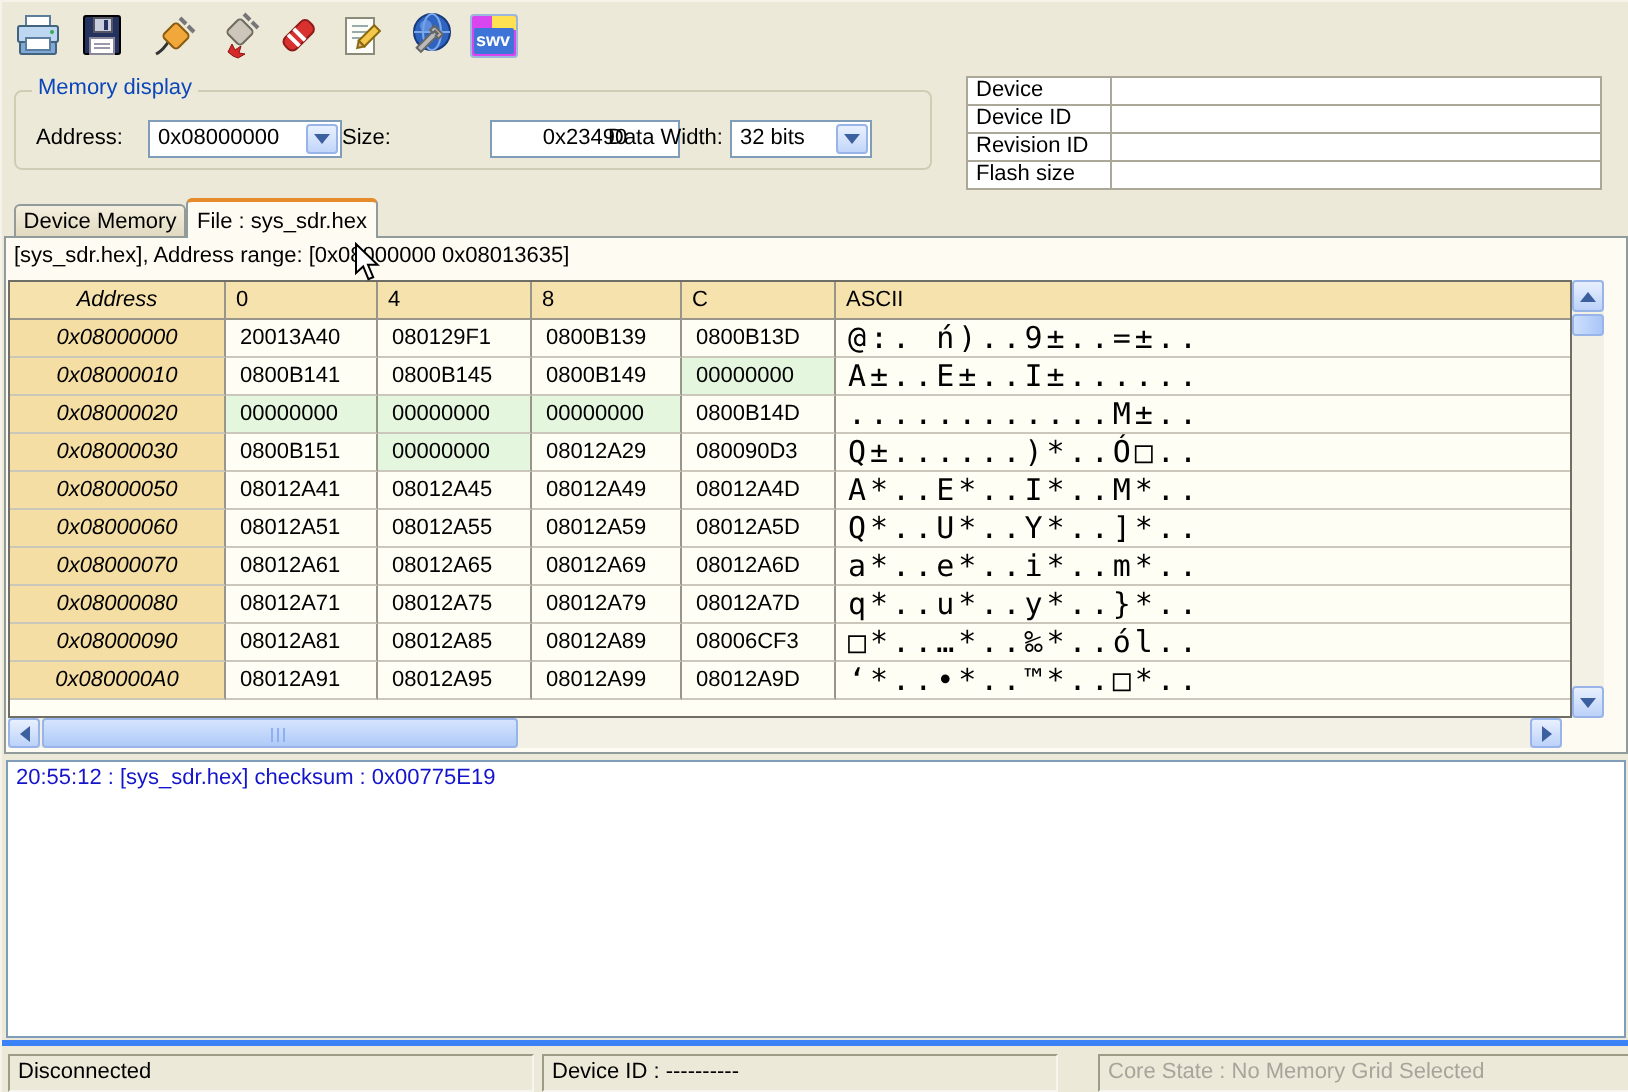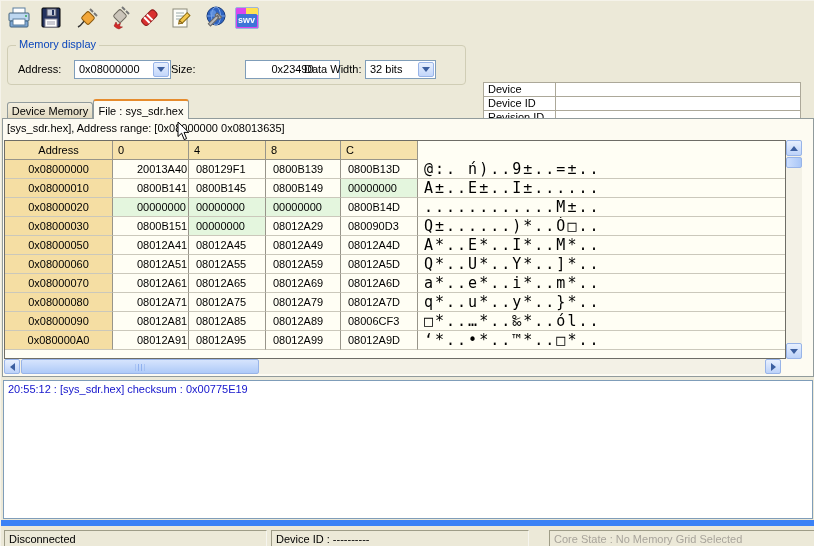--- a/index.html
+++ b/index.html
@@ -30,21 +30,21 @@
   .combo-address { left:66px; width:97px; }
   .textbox-size { left:197px; width:95px; text-align:center; line-height:17px;margin-left:40px; }
   .combo-width { left:357px; width:71px; }
   .combo-arrow { position:absolute; right:1px; top:1px; bottom:1px; width:16px; border-radius:2px;
                  background:linear-gradient(#E8F0FE,#C2D6FA); border:1px solid #98B4E8;
                  display:flex; align-items:center; justify-content:center; }
   .chev-down { width:0; height:0; border-left:4px solid transparent; border-right:4px solid transparent; border-top:5px solid #3C5FA0; }
 
   
   .device-grid { position:absolute; left:482px; top:37px; width:318px; background:#fff;
-                 border:1px solid #ACA899; border-bottom:none;margin-top:44px; }
+                 border:1px solid #ACA899; border-bottom:none; }
   .dev-row { display:flex; height:14px; border-bottom:1px solid #ACA899; }
   .dev-label { width:72px; border-right:1px solid #ACA899; padding-left:4px; line-height:13px; }
   .dev-value { flex:1; padding-left:4px; line-height:13px; }
 
   
   .tab { position:absolute; border:1px solid #919B9C; border-bottom:none;
          border-radius:3px 3px 0 0; text-align:center; }
   .tab-inactive { left:6px; top:101px; width:86px; height:17px; line-height:17px;
                   background:linear-gradient(#F4EFDF,#E0D8BE); z-index:1; }
   .tab-active { left:92px; top:98px; width:96px; height:20px; line-height:20px;
@@ -54,22 +54,22 @@
   .tab-page { position:absolute; left:1px; top:117px; width:812px; height:259px;
               background:#FDFBF2; border:1px solid #919B9C; z-index:2; }
   .file-info { position:absolute; left:4px; top:3px; }
 
   
   .memtable { position:absolute; left:1px; top:21px; width:782px; height:219px;
               border:1px solid #6E6D66; overflow:hidden; background:#FFFEF4; }
   .trow { display:flex; height:19px; }
   .cell { border-right:1px solid #98958A; border-bottom:1px solid #CBC8BB; line-height:18px;
           overflow:hidden; white-space:nowrap; }
-  .c0 { width:108px; text-align:center; }
-  .c1 { width:76px; padding-left:24px; }
+  .c0 { width:108px; text-align:center;font-style:italic; }
+  .c1 { width:76px; padding-left:7px; }
   .c2 { width:77px; padding-left:7px; }
   .c3 { width:75px; padding-left:7px; }
   .c4 { width:77px; padding-left:7px; }
   .c5 { flex:1; padding-left:6px; border-right:none;
         font-family:"DejaVu Sans Mono", monospace; font-size:15px; letter-spacing:2px; }
   .hrow .cell { background:#F6E2AC; border-bottom:1px solid #98958A; }
   .hrow .c0 { text-align:center; }
   .hrow .c1,.hrow .c2,.hrow .c3,.hrow .c4,.hrow .c5 { padding-left:5px; letter-spacing:0;
         font-family:"Liberation Sans", sans-serif; font-size:11px; }
   .addr-cell { background:#F5DEA3; }
@@ -95,21 +95,21 @@
             background:linear-gradient(#D6E4FD,#AECAF8); border:1px solid #98B4E8; border-radius:2px; }
   .grip { position:absolute; left:50%; top:4px; transform:translateX(-50%); width:9px; height:7px;
           background:repeating-linear-gradient(90deg,#8FB0EE 0 1px,transparent 1px 3px); }
 
   
   .log-area { position:absolute; left:2px; top:379px; width:810px; height:139px;
               background:#fff; border:1px solid #7F9DB9; padding:2px 4px; }
   .log-line { color:#1414CC; line-height:13px; white-space:pre; }
 
   
-  .statusbar { position:absolute; left:0; top:519px; width:814px; height:27px; border-top:6px solid #3b82f6; }
+  .statusbar { position:absolute; left:0; top:519px; width:814px; height:27px; border-top:3px solid #3b82f6; }
   .status-panel { position:absolute; top:4px; height:19px; line-height:17px; padding-left:4px;
                   border:1px solid; border-color:#9E9C87 #F6F5EF #F6F5EF #9E9C87; }
   .sp1 { left:3px; width:263px; }
   .sp2 { left:270px; width:258px; }
   .sp3 { left:548px; width:331px; color:#A8A49B; }
 
   .cursor { position:absolute; left:176px; top:120px; z-index:9; }
 </style>
 </head>
 <body>
@@ -240,20 +240,21 @@
   <div class="tab-page">
     <div class="file-info">[sys_sdr.hex], Address range: [0x08000000 0x08013635]</div>
 
     <div class="memtable">
       <div class="trow hrow" id="grid-header">
           <div class="cell c0">Address</div>
           <div class="cell c1">0</div>
           <div class="cell c2">4</div>
           <div class="cell c3">8</div>
           <div class="cell c4">C</div>
+          <div class="cell c5">ASCII</div>
         </div>
       <div id="grid-body">
           <div class="trow">
             <div class="cell c0 addr-cell">0x08000000</div>
             <div class="cell c1 val-cell">20013A40</div>
             <div class="cell c2 val-cell">080129F1</div>
             <div class="cell c3 val-cell">0800B139</div>
             <div class="cell c4 val-cell">0800B13D</div>
             <div class="cell c5 val-cell">@:. ń)..9±..=±..</div>
           </div>

